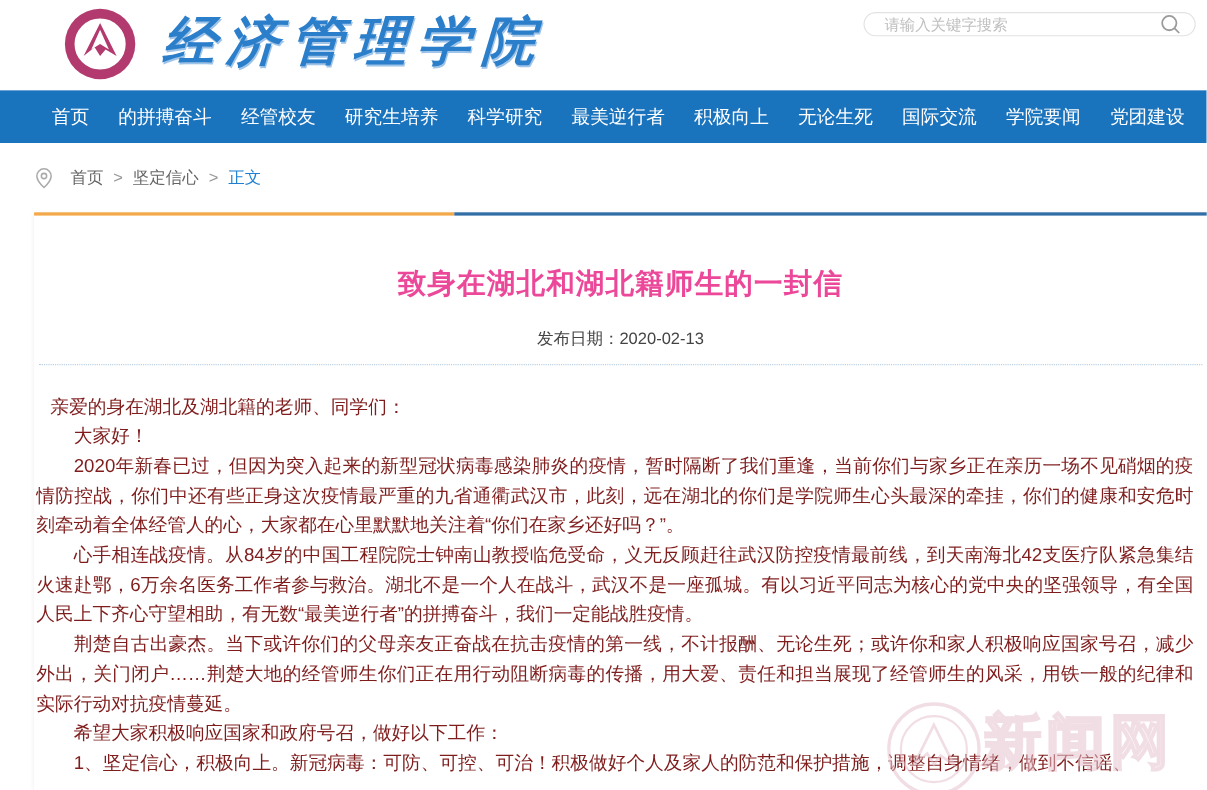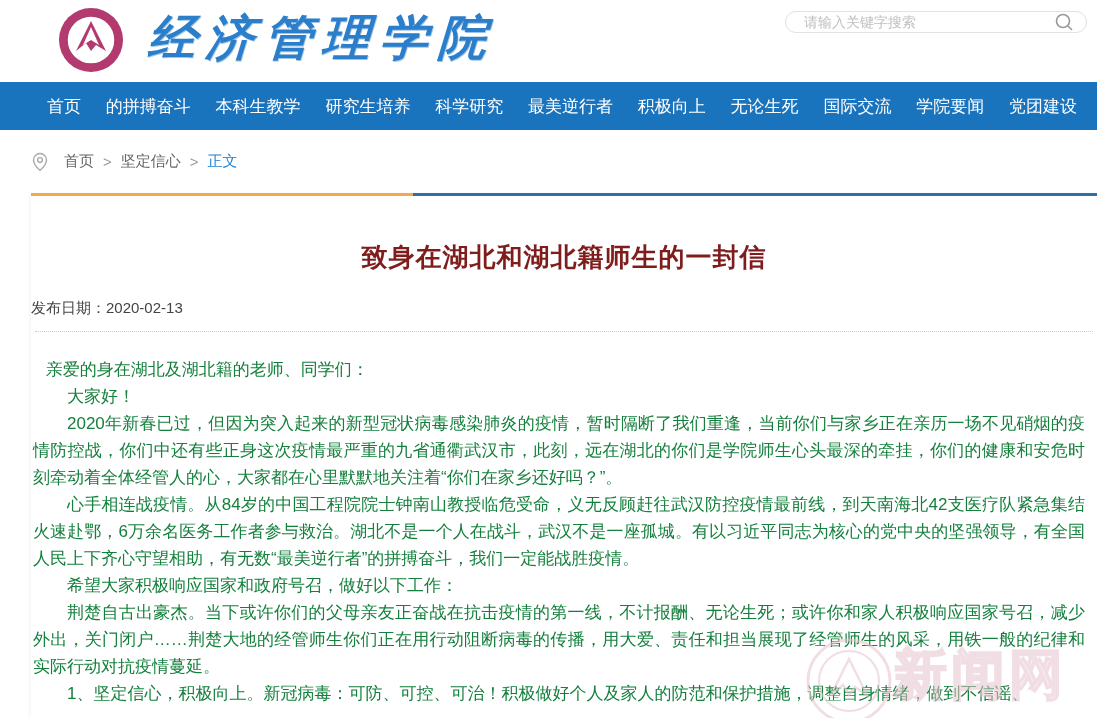--- a/index.html
+++ b/index.html
@@ -34,27 +34,27 @@
   .crumb { color:#666; text-decoration:none; cursor:pointer; }
   .crumb.current { color:#1f80d2; }
 
   
   .content { position:absolute; left:31px; top:193px; width:1066px; height:525px;
     background:#fff; box-shadow:-1px 1px 4px rgba(0,0,0,0.05); }
   .top-line { display:flex; height:3px; width:100%; }
   .top-line .seg-orange { width:382px; background:#f3a949; }
   .top-line .seg-blue { flex:1; background:#326ea6; }
 
-  .article-title { margin-top:44px; text-align:center; color:#7f1d1d;
+  .article-title { margin-top:44px; text-align:center; color:#ec4899;
     font-size:26px; font-weight:bold; letter-spacing:1px; }
-  .article-date { margin-top:24px; color:#444; font-size:15px; }
+  .article-date { margin-top:24px; text-align:center; color:#444; font-size:15px; }
   .dotted-sep { margin:13px 4px 0 4px; border-bottom:1px dotted #b9cfe4; }
 
   .article-body { padding:24px 12px 0 2px; font-size:17px; line-height:27px;
-    color:#15803d; text-align:justify; }
+    color:#7f1d1d; text-align:justify; }
   .article-body p { text-indent:2em; }
   .article-body p.salutation { text-indent:0.75em; }
 
   
   .watermark { position:absolute; left:805px; top:628px; width:292px; height:95px;
     pointer-events:none; display:flex; align-items:center; opacity:0.55; }
   .wm-logo { width:88px; height:88px; flex:none; margin-top:10px; }
   .wm-text { font-size:54px; font-weight:bold; letter-spacing:4px; color:transparent;
     -webkit-text-stroke:2px #e7c3ce; white-space:nowrap; }
 </style>
@@ -75,21 +75,21 @@
     <svg class="search-icon" viewBox="0 0 20 20">
       <circle cx="9" cy="9" r="6.5" fill="none" stroke="#9a9a9a" stroke-width="1.6"></circle>
       <line x1="13.8" y1="13.8" x2="18" y2="18" stroke="#9a9a9a" stroke-width="1.6"></line>
     </svg>
   </div>
 </div>
 
 <div class="nav">
   <a>首页</a>
   <a>的拼搏奋斗</a>
-  <a>本科生教学</a>
+  <a>经管校友</a>
   <a>研究生培养</a>
   <a>科学研究</a>
   <a>最美逆行者</a>
   <a>积极向上</a>
   <a>无论生死</a>
   <a>国际交流</a>
   <a>学院要闻</a>
   <a>党团建设</a>
 </div>
 
@@ -113,22 +113,22 @@
 
   <h1 class="article-title">致身在湖北和湖北籍师生的一封信</h1>
   <div class="article-date">发布日期：2020-02-13</div>
   <div class="dotted-sep"></div>
 
   <div class="article-body">
     <p class="salutation">亲爱的身在湖北及湖北籍的老师、同学们：</p>
     <p>大家好！</p>
     <p>2020年新春已过，但因为突入起来的新型冠状病毒感染肺炎的疫情，暂时隔断了我们重逢，当前你们与家乡正在亲历一场不见硝烟的疫情防控战，你们中还有些正身这次疫情最严重的九省通衢武汉市，此刻，远在湖北的你们是学院师生心头最深的牵挂，你们的健康和安危时刻牵动着全体经管人的心，大家都在心里默默地关注着“你们在家乡还好吗？”。</p>
     <p>心手相连战疫情。从84岁的中国工程院院士钟南山教授临危受命，义无反顾赶往武汉防控疫情最前线，到天南海北42支医疗队紧急集结火速赴鄂，6万余名医务工作者参与救治。湖北不是一个人在战斗，武汉不是一座孤城。有以习近平同志为核心的党中央的坚强领导，有全国人民上下齐心守望相助，有无数“最美逆行者”的拼搏奋斗，我们一定能战胜疫情。</p>
+    <p>荆楚自古出豪杰。当下或许你们的父母亲友正奋战在抗击疫情的第一线，不计报酬、无论生死；或许你和家人积极响应国家号召，减少外出，关门闭户……荆楚大地的经管师生你们正在用行动阻断病毒的传播，用大爱、责任和担当展现了经管师生的风采，用铁一般的纪律和实际行动对抗疫情蔓延。</p>
     <p>希望大家积极响应国家和政府号召，做好以下工作：</p>
-    <p>荆楚自古出豪杰。当下或许你们的父母亲友正奋战在抗击疫情的第一线，不计报酬、无论生死；或许你和家人积极响应国家号召，减少外出，关门闭户……荆楚大地的经管师生你们正在用行动阻断病毒的传播，用大爱、责任和担当展现了经管师生的风采，用铁一般的纪律和实际行动对抗疫情蔓延。</p>
     <p>1、坚定信心，积极向上。新冠病毒：可防、可控、可治！积极做好个人及家人的防范和保护措施，调整自身情绪，做到不信谣、</p>
   </div>
 </div>
 
 <div class="watermark">
   <svg class="wm-logo" viewBox="0 0 88 88">
     <circle cx="44" cy="44" r="41" fill="none" stroke="#e7c3ce" stroke-width="3"></circle>
     <circle cx="44" cy="44" r="30" fill="none" stroke="#e7c3ce" stroke-width="2"></circle>
     <path d="M44 22 L62 58 L50 50 L44 58 L38 48 L26 58 Z" fill="none" stroke="#e7c3ce" stroke-width="2.5"></path>
   </svg>

